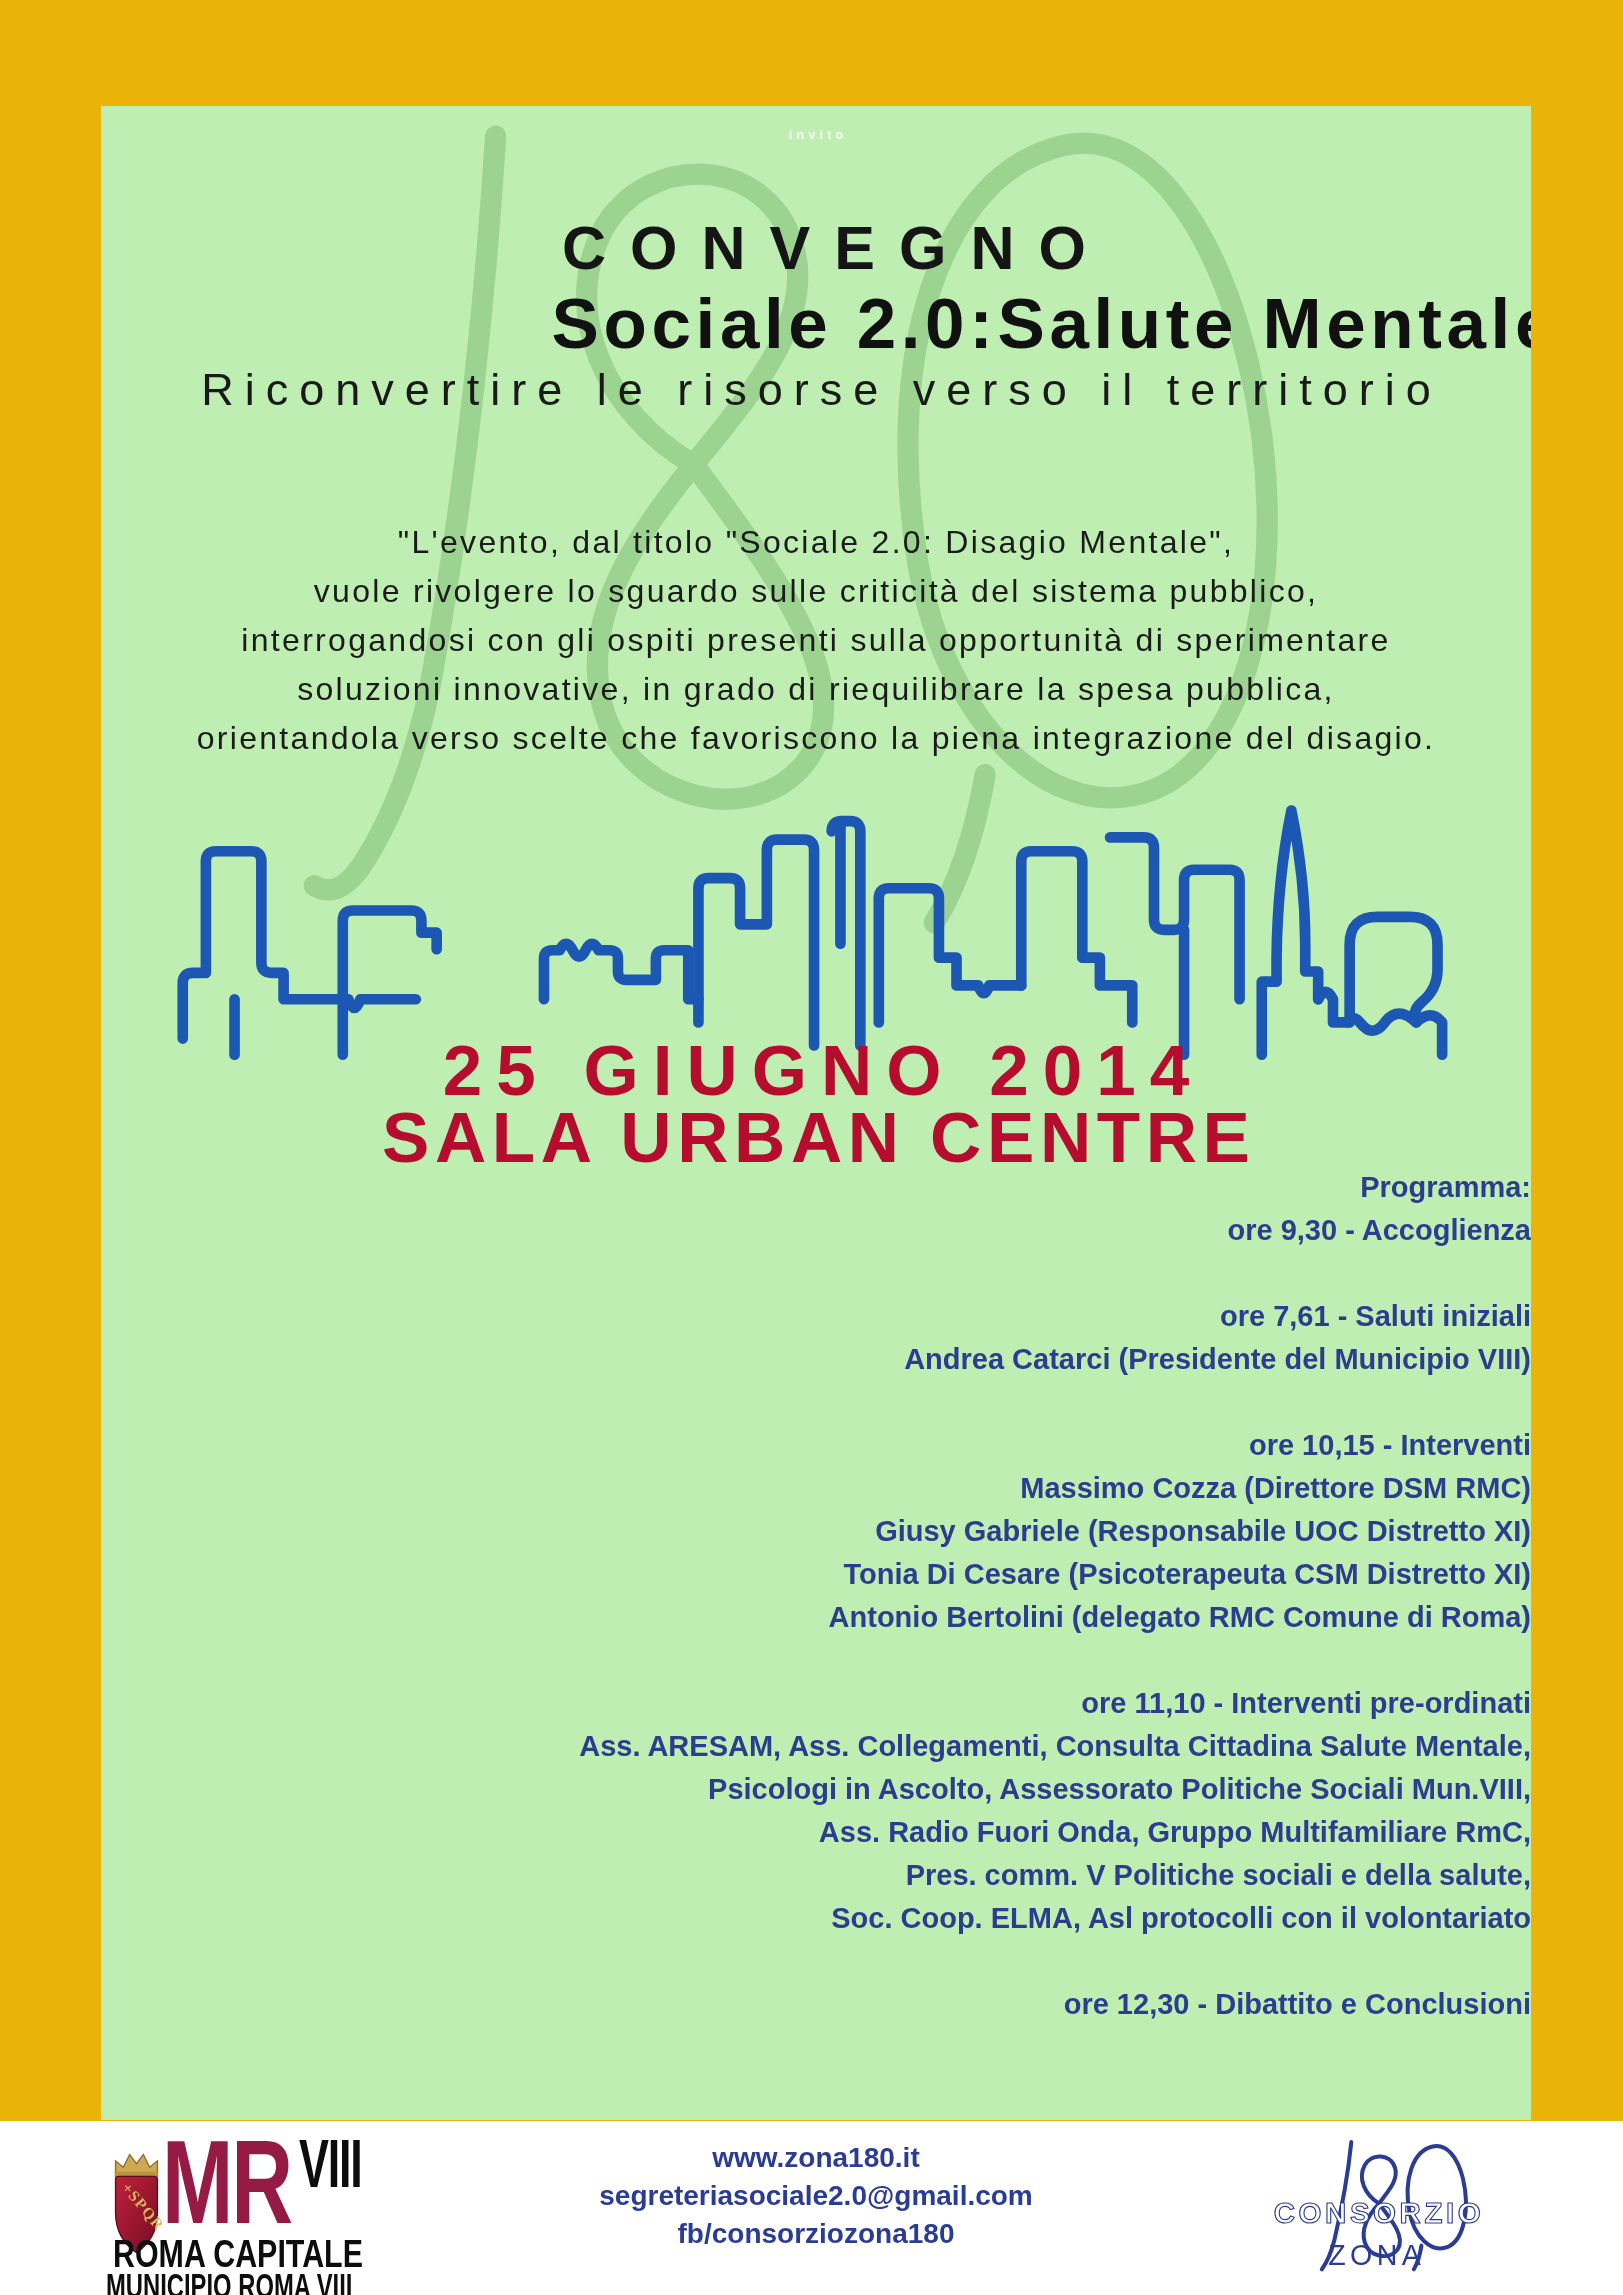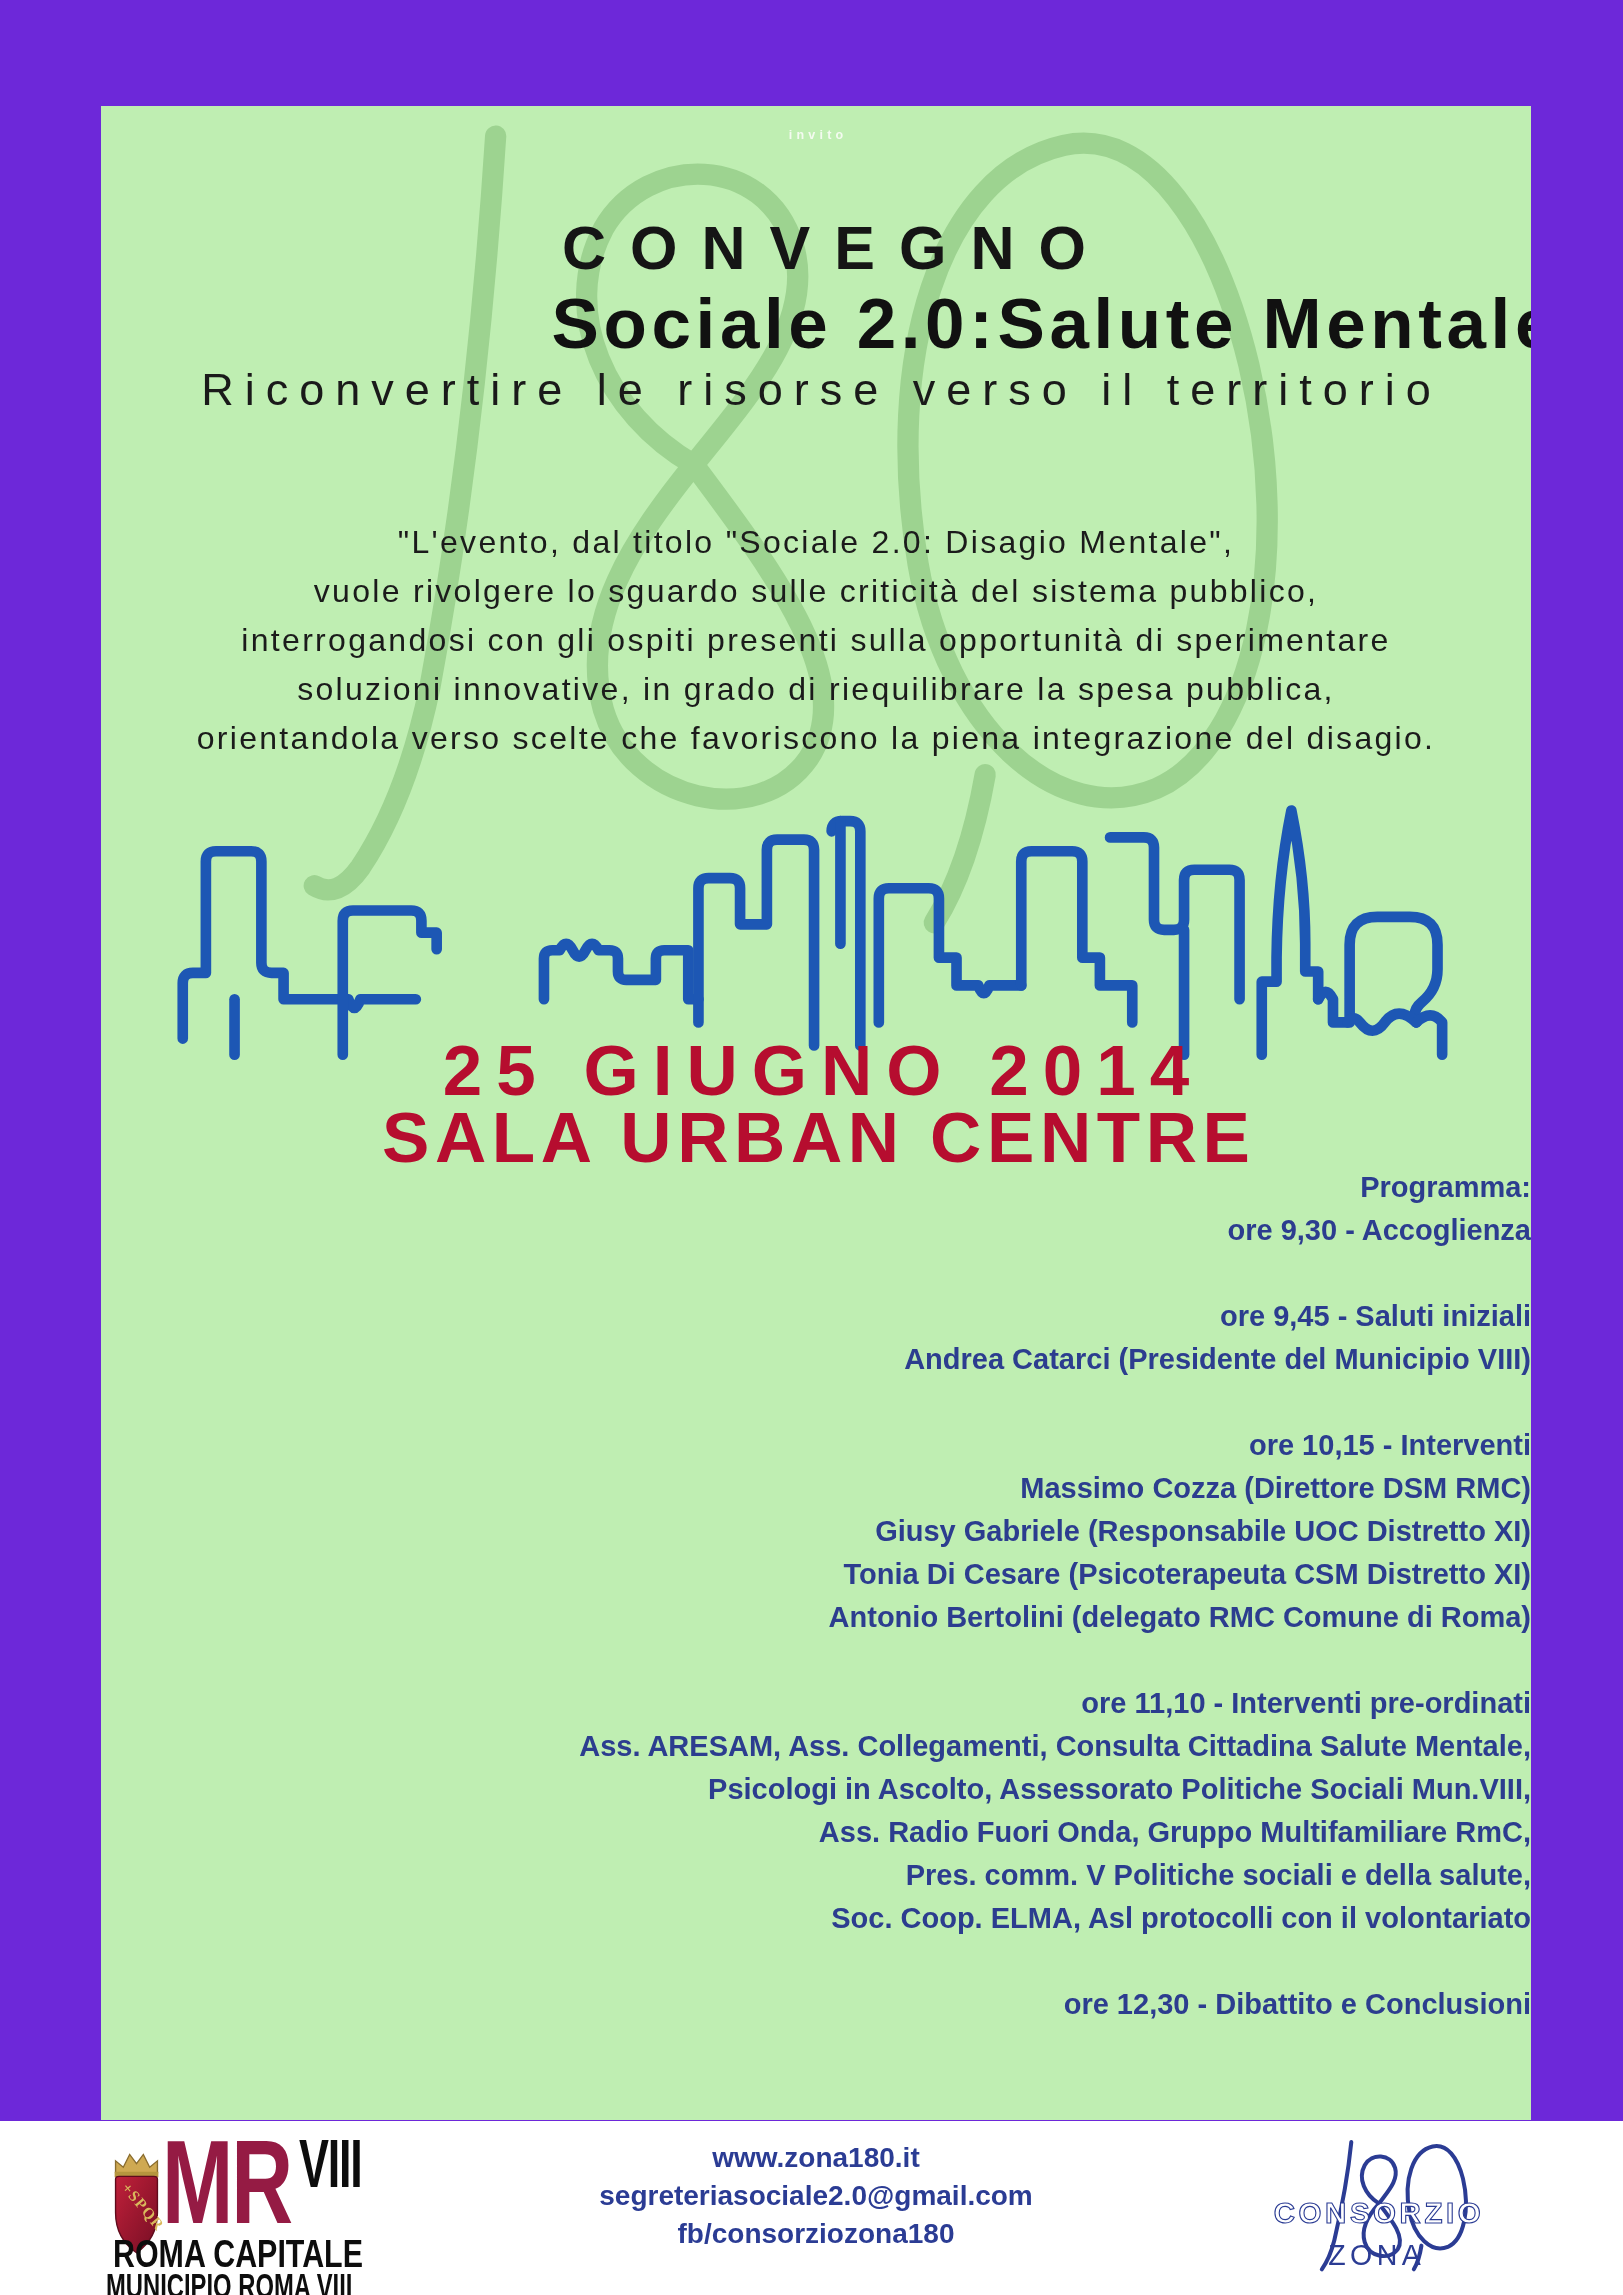--- a/index.html
+++ b/index.html
@@ -1,16 +1,16 @@
 <!DOCTYPE html>
 <html lang="it" style="font-size:7.4px"><head>
 <meta charset="utf-8">
 <style>
   html,body{margin:0;padding:0;background:#ffffff;}
-  .page{position:relative;width:1623px;height:2295px;background:#6d28d9;overflow:hidden;
+  .page{position:relative;width:1623px;height:2295px;background:#eab308;overflow:hidden;
         font-family:"Liberation Sans",sans-serif;}
   
   .panel{position:absolute;left:101px;top:106px;width:1430px;height:2014px;
          background:#bfeeb2;overflow:hidden;}
   .watermark{position:absolute;left:176px;top:7px;pointer-events:none;}
   .invito{position:absolute;left:0;top:22px;width:100%;text-align:center;
           color:#f4fbf0;font-weight:bold;font-size:12.5px;letter-spacing:4.2px;text-indent:4.2px;}
   .kicker{position:absolute;left:0;top:107px;width:100%;text-align:center;color:#151515;
           font-size:61px;font-weight:bold;letter-spacing:24px;text-indent:24px;padding-left:8px;}
   .title{position:absolute;left:0;top:177px;width:100%;text-align:right;color:#111111;
@@ -88,21 +88,21 @@
 
     <div class="date-line date-1">25 GIUGNO 2014</div>
     <div class="date-line date-2">SALA URBAN CENTRE</div>
 
     <div class="program">
         <div class="program-section">
           <div class="program-line">Programma:</div>
           <div class="program-line">ore 9,30 - Accoglienza</div>
         </div>
         <div class="program-section">
-          <div class="program-line">ore 9,45  - Saluti iniziali</div>
+          <div class="program-line">ore 7,61  - Saluti iniziali</div>
           <div class="program-line">Andrea Catarci (Presidente del Municipio VIII)</div>
         </div>
         <div class="program-section">
           <div class="program-line">ore 10,15 - Interventi</div>
           <div class="program-line">Massimo Cozza (Direttore DSM RMC)</div>
           <div class="program-line">Giusy Gabriele (Responsabile UOC Distretto XI)</div>
           <div class="program-line">Tonia Di Cesare (Psicoterapeuta CSM Distretto XI)</div>
           <div class="program-line">Antonio Bertolini (delegato RMC Comune di Roma)</div>
         </div>
         <div class="program-section">

